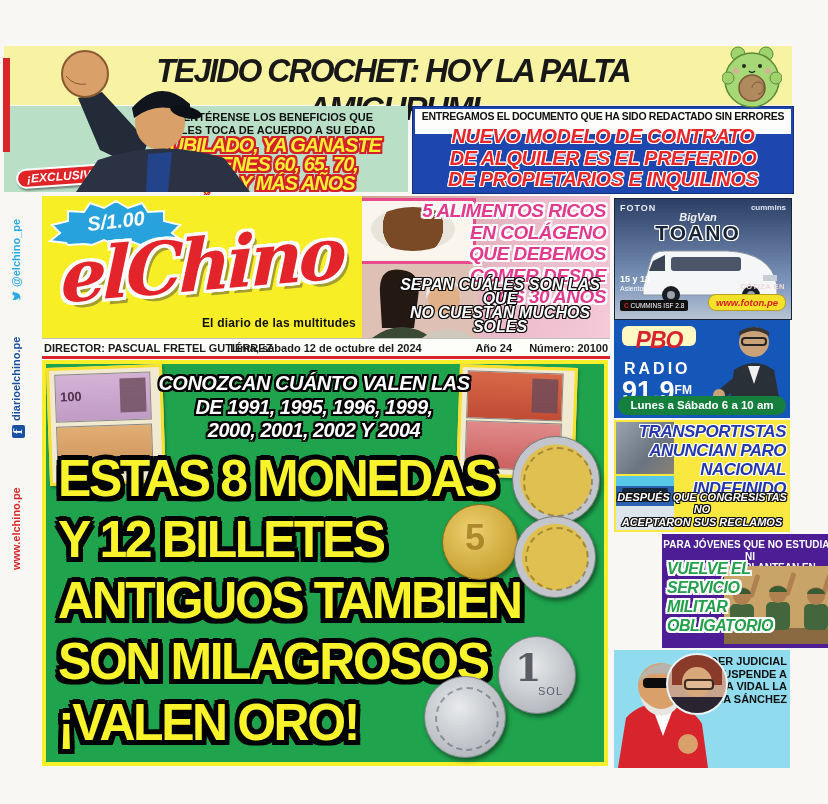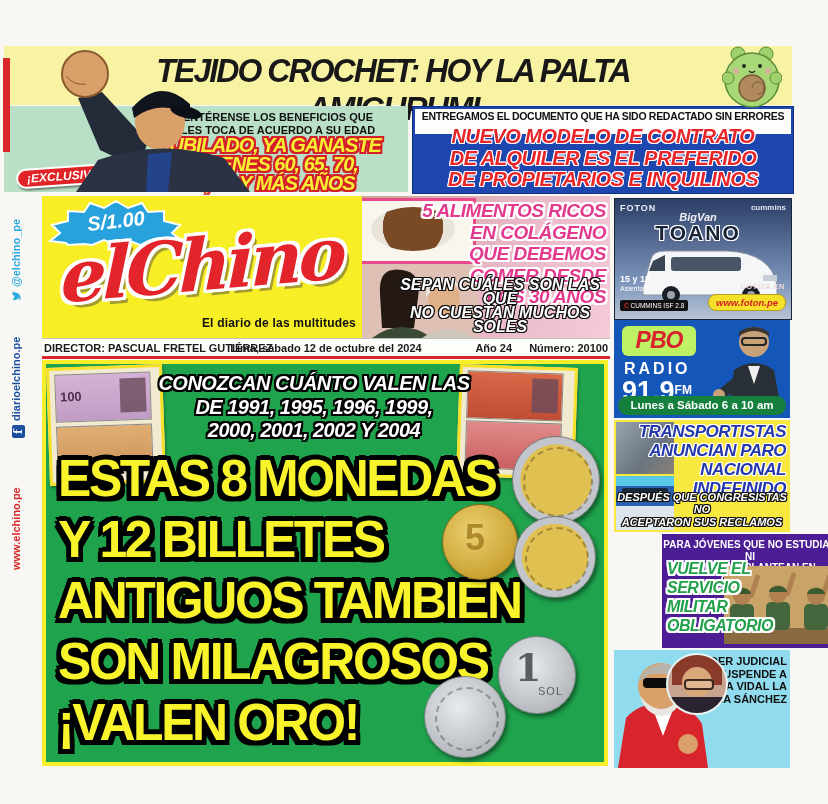--- a/index.html
+++ b/index.html
@@ -68,21 +68,21 @@
   .seats{left:5px;bottom:26px;font-size:9px;color:#fff;line-height:9px;}
   .seats small{font-size:7px;font-weight:normal;}
   .cummins{left:5px;bottom:8px;background:#101010;color:#fff;font-size:6.5px;padding:2px 4px;border-radius:2px;}
   .cummins .c{color:#e02326;font-weight:900;}
   .cta-top{right:6px;bottom:28px;font-size:7.5px;color:#f0d8d8;letter-spacing:0.5px;}
   .cta{right:5px;bottom:8px;background:#f5e02a;border:1px solid #b8a020;border-radius:8px;
        padding:2px 7px;font-size:9.5px;color:#d42028;}
 
   
   .pbo{left:614px;top:320px;width:176px;height:98px;background:#1457b8;}
-  .pbo-box{left:8px;top:6px;width:74px;height:30px;background:#bef264;border-radius:6px;
+  .pbo-box{left:8px;top:6px;width:74px;height:20px;background:#fef9c3;border-radius:6px;
            text-align:center;font-size:23px;line-height:29px;font-weight:900;font-style:italic;color:#d8232e;letter-spacing:-1px;}
   .pbo-radio{left:10px;top:40px;font-size:16px;font-weight:900;color:#fff;letter-spacing:3px;}
   .pbo-freq{left:8px;top:56px;font-size:27px;font-weight:900;color:#fff;}
   .pbo-fm{font-size:12px;font-weight:bold;vertical-align:6px;}
   .pbo-pill{left:4px;right:4px;bottom:3px;height:19px;background:#15803d;border-radius:10px;
             color:#fff;font-size:11.5px;font-weight:bold;text-align:center;line-height:19px;}
 
   
   .dateline{left:42px;top:338px;width:568px;height:21px;background:#fdfdfa;border-top:1px solid #c0c0bc;
             border-bottom:3px solid #d8262a;box-sizing:border-box;font-size:11px;color:#1a1a1a;}

